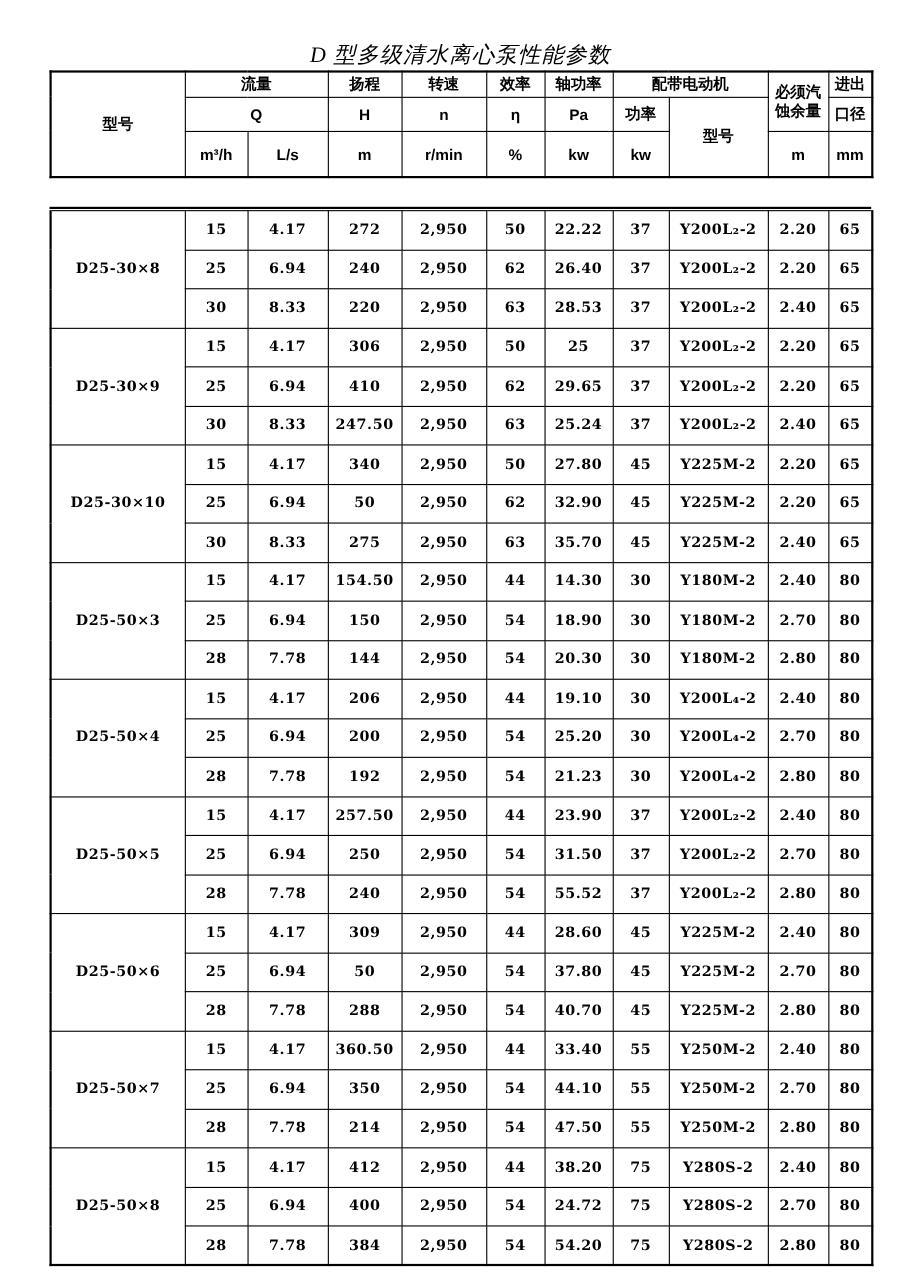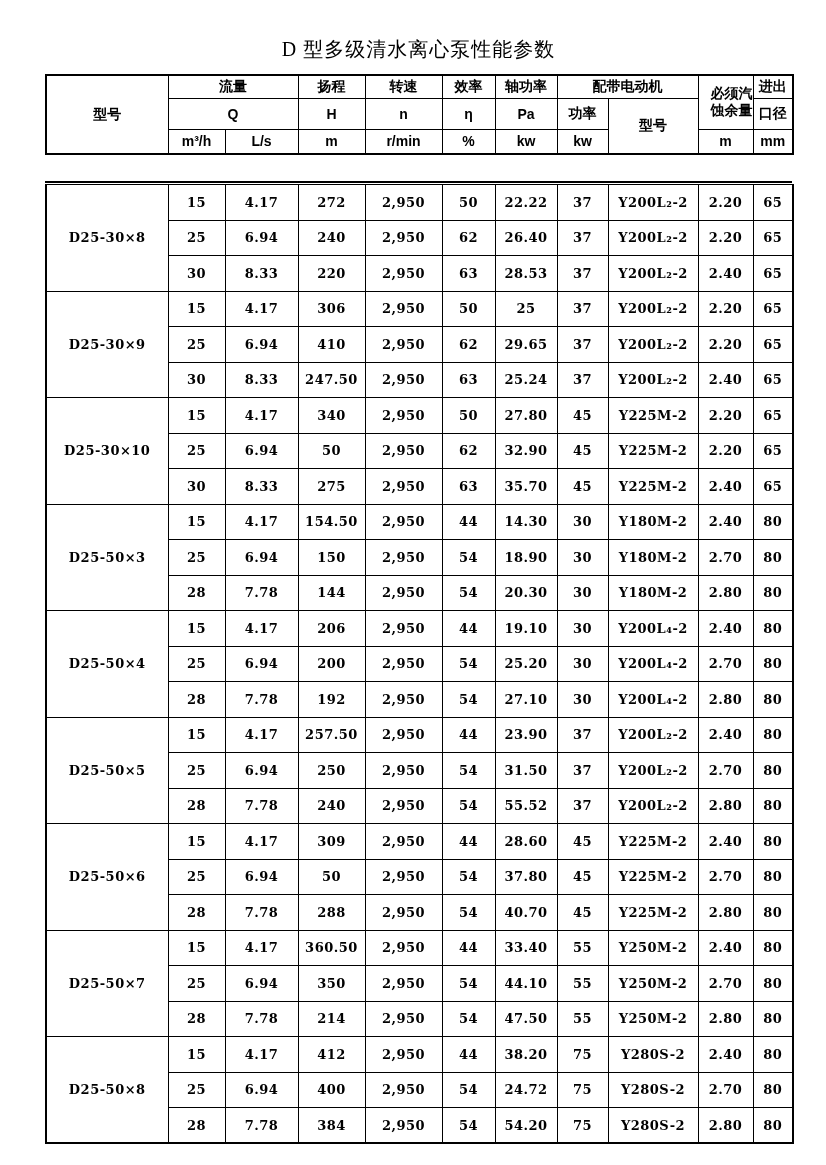--- a/index.html
+++ b/index.html
@@ -11,38 +11,39 @@
     position: relative;
   }
   .page { padding-top: 36px; padding-left: 45px; }
   .title {
     width: 747px;
     text-align: center;
     font-family: "Liberation Serif", "DejaVu Serif", serif;
     font-size: 20px;
     font-weight: normal;
     letter-spacing: 1px;
-    margin-bottom: 11px;
+    margin-bottom: 1px;
+    font-style: italic;
   }
   table { border-collapse: collapse; table-layout: fixed; width: 747px; }
   td {
     border: 1px solid #000;
     text-align: center;
     vertical-align: middle;
     padding: 0;
     overflow: hidden;
     white-space: nowrap;
   }
   .htable { border: 2px solid #000; margin-bottom: 26px; }
   .cn { font-weight: bold; font-size: 14px; font-family: Liberation Sans, sans-serif; }
   .unit { font-weight: bold; font-size: 14px; font-family: "Liberation Sans", "DejaVu Sans", sans-serif; }
-  .npsh-cell span { display: block; line-height: 17px; text-align: right; }
+  .npsh-cell span { display: block; line-height: 17px; }
   .hr1 { height: 23px; }
   .hr2 { height: 31px; }
-  .hr3 { height: 25px; }
+  .hr3 { height: 42px; }
 
   .topline { width: 747px; border-top: 2px solid #000; height: 3px; }
   .btable { border: 2px solid #000; border-top-width: 1px; }
   .btable tr { height: 35.5px; }
   .data-cell, .model-cell {
     font-family: "DejaVu Serif", "DejaVu Sans", "Liberation Serif", serif;
     font-weight: bold;
     font-size: 13px;
     letter-spacing: 0.5px;
   }
@@ -296,21 +297,21 @@
           <td class="data-cell">Y200L₄-2</td>
           <td class="data-cell">2.70</td>
           <td class="data-cell">80</td>
         </tr>
         <tr>
           <td class="data-cell">28</td>
           <td class="data-cell">7.78</td>
           <td class="data-cell">192</td>
           <td class="data-cell">2,950</td>
           <td class="data-cell">54</td>
-          <td class="data-cell">27.10</td>
+          <td class="data-cell">21.23</td>
           <td class="data-cell">30</td>
           <td class="data-cell">Y200L₄-2</td>
           <td class="data-cell">2.80</td>
           <td class="data-cell">80</td>
         </tr>
         <tr>
           <td rowspan="3" class="model-cell">D25-50×5</td>
           <td class="data-cell">15</td>
           <td class="data-cell">4.17</td>
           <td class="data-cell">257.50</td>

